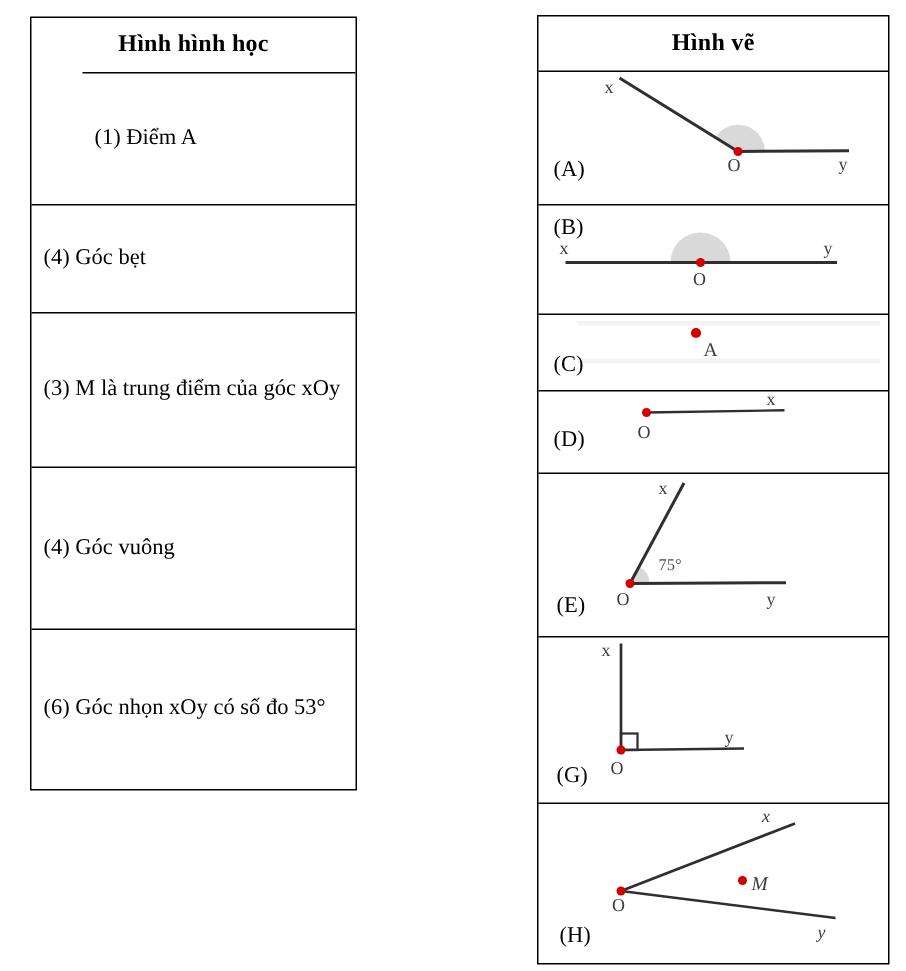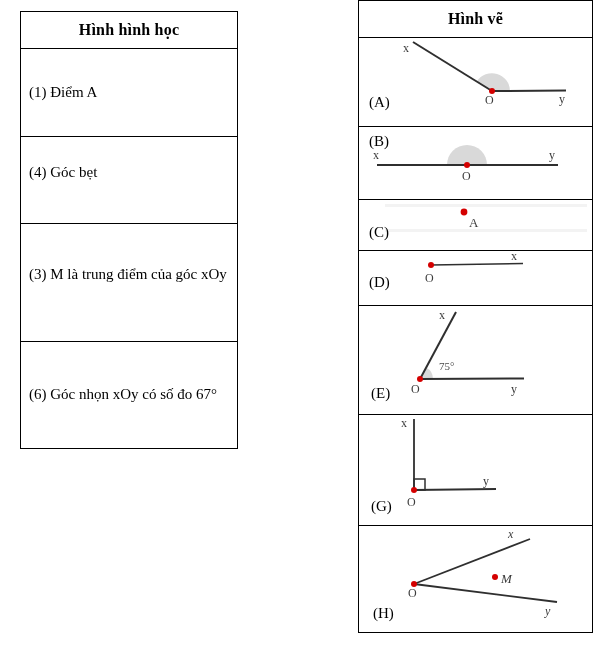--- a/index.html
+++ b/index.html
@@ -2,53 +2,54 @@
 <html><head>
 <meta charset="utf-8">
 <style>
   html,body{margin:0;padding:0;}
   body{
     width:604px;height:647px;background:#ffffff;position:relative;
     font-family:"Liberation Serif", serif;color:#000;
   }
   .tbl{position:absolute;border:1.5px solid #000;background:#fff;box-sizing:border-box;}
   .tbl-left{left:20px;top:11px;width:218px;}
-  .tbl-right{left:358px;top:0;width:235px;}
+  .tbl-right{left:358px;top:10px;width:235px;}
   .cell{box-sizing:border-box;}
   .head{
     height:36px;display:flex;align-items:center;justify-content:center;
     font-weight:bold;font-size:16px;letter-spacing:.2px;
   }
   .trow{
     border-top:1.5px solid #000;display:flex;align-items:center;
     padding:6px 8px;font-size:15px;line-height:1.55;
   }
-  .justify{text-align:justify;margin-top:15px;}
-  .h88{height:88px;} .h72{height:72px;} .h103{height:103px;}
+  .justify{text-align:justify;}
+  .h88{height:88px;margin-left:34px;} .h72{height:72px;} .h103{height:103px;}
   .h108{height:108px;} .h110{height:110px;} .h107{height:107px;}
   .fig{position:relative;border-top:1.5px solid #000;overflow:hidden;}
   .fh88{height:88px;} .fh72{height:72px;} .fh50{height:50px;} .fh54{height:54px;}
   .fh108{height:108px;} .fh110{height:110px;} .fh106{height:106px;}
   .fig svg{position:absolute;left:0;top:0;display:block;}
   .ln{stroke:#2f2f2f;fill:none;}
   .lbl{font-family:"Liberation Serif",serif;font-size:12px;fill:#3c3c3c;}
   .lbl-it{font-style:italic;}
   .deg{font-size:11px;fill:#4a4a4a;}
   .tag{font-family:"Liberation Serif",serif;font-size:15px;fill:#000;}
   .band{fill:#f3f3f3;}
 </style>
 </head>
 <body>
 
 <section class="tbl tbl-left">
   <div class="cell head">Hình hình học</div>
   <div class="cell trow h88">(1) Điểm A</div>
   <div class="cell trow h72">(4) Góc bẹt</div>
   <div class="cell trow h103 justify">(3) M là trung điểm của góc xOy</div>
-  <div class="cell trow h107 justify">(6) Góc nhọn xOy có số đo 67°</div>
+  <div class="cell trow h108">(4) Góc vuông</div>
+  <div class="cell trow h107 justify">(6) Góc nhọn xOy có số đo 53°</div>
 </section>
 
 <section class="tbl tbl-right">
   <div class="cell head">Hình vẽ</div>
 
   <div class="fig fh88">
     <svg width="232" height="86" viewBox="0 0 232 86">
       <path class="sector" fill="#d9d9d9" d="M133,53 L151,53 A18,18 0 0 0 117.9,43.4 Z"></path>
       <line class="ln" x1="133" y1="53" x2="54" y2="4" stroke-width="2"></line>
       <line class="ln" x1="133" y1="53" x2="207" y2="52.5" stroke-width="2"></line>

